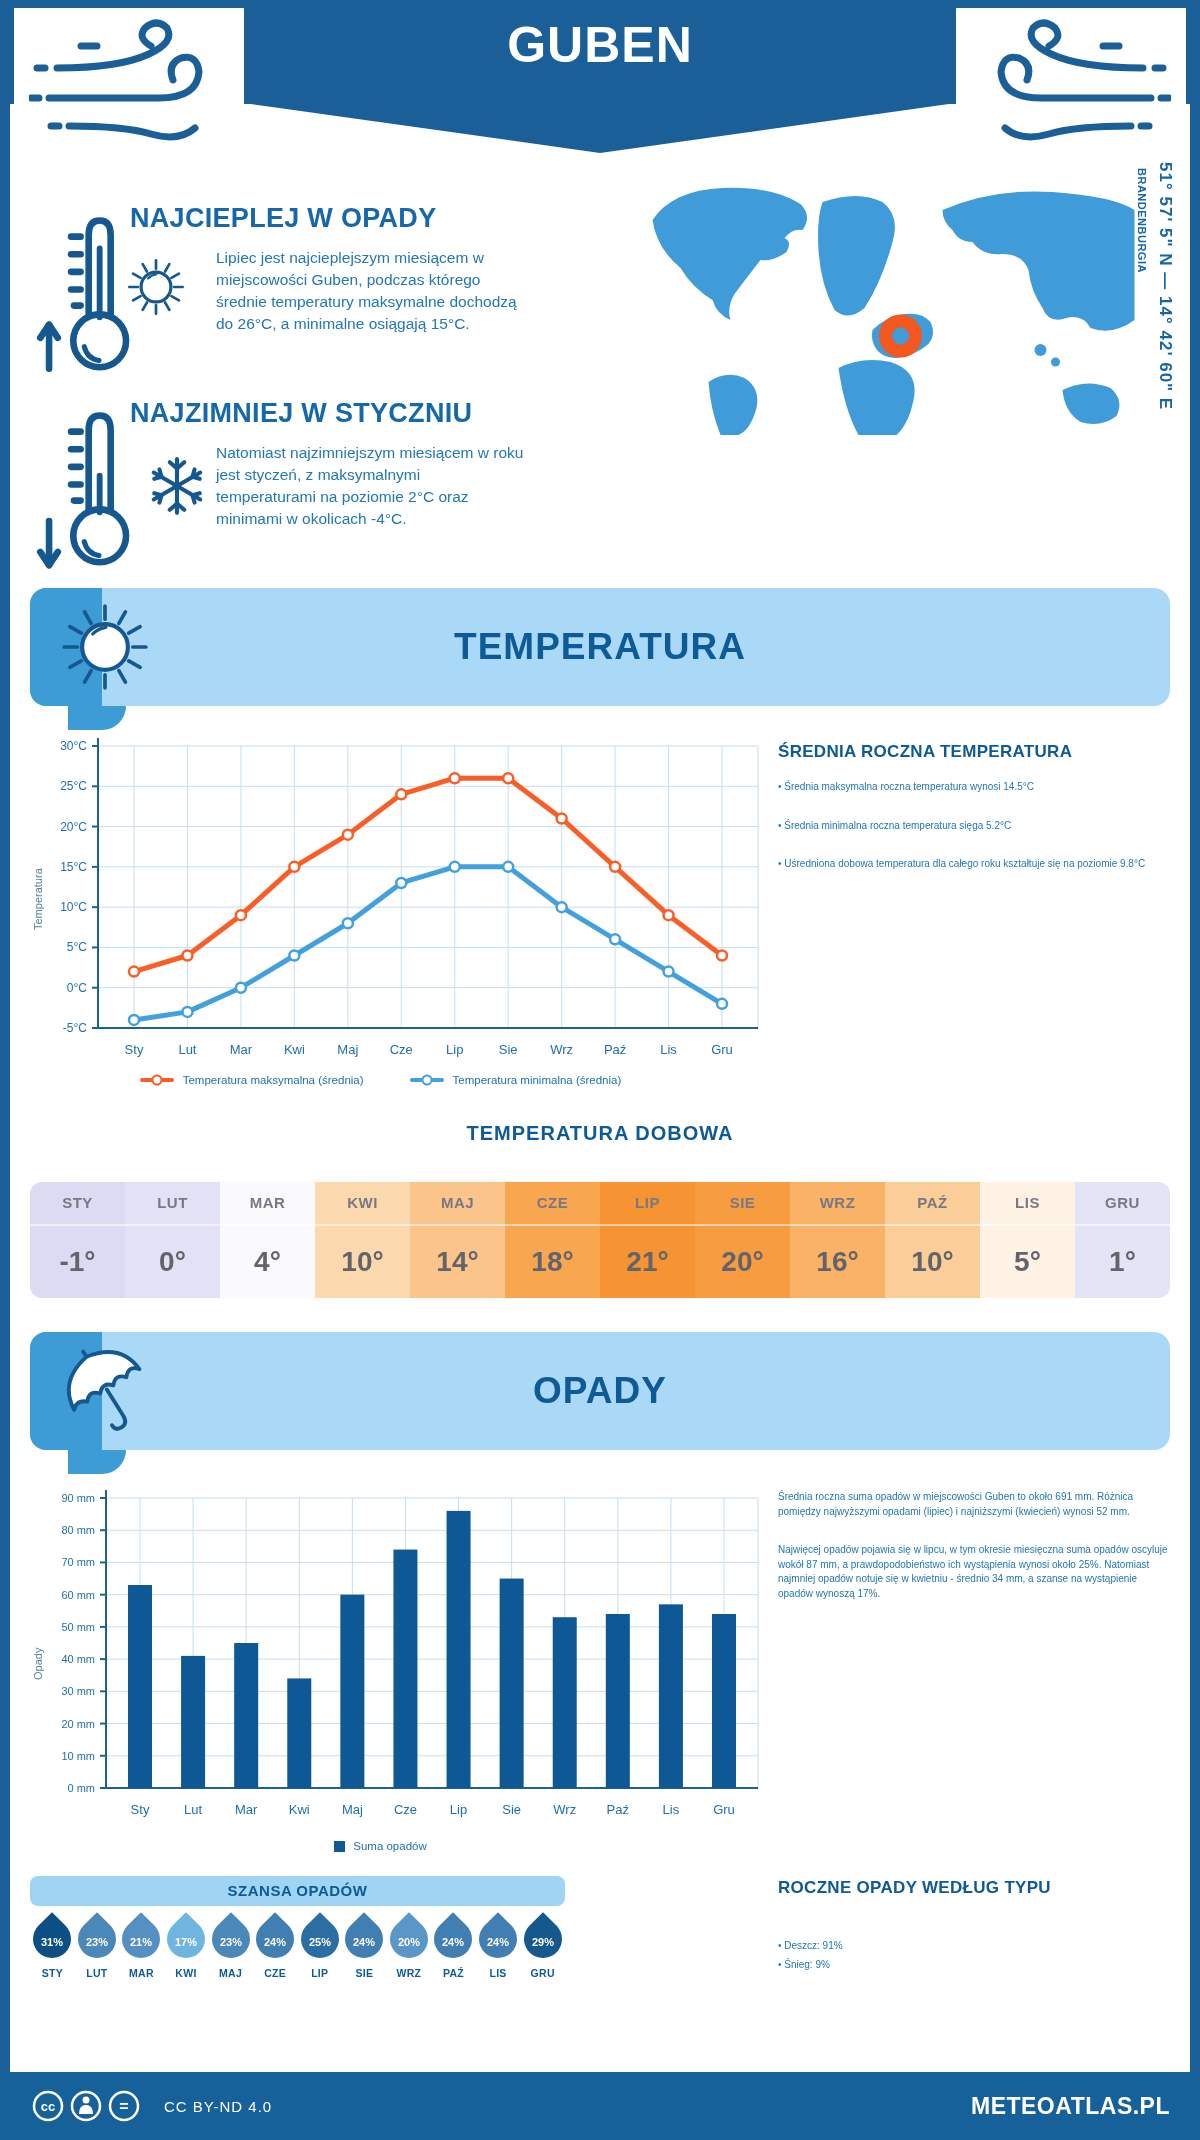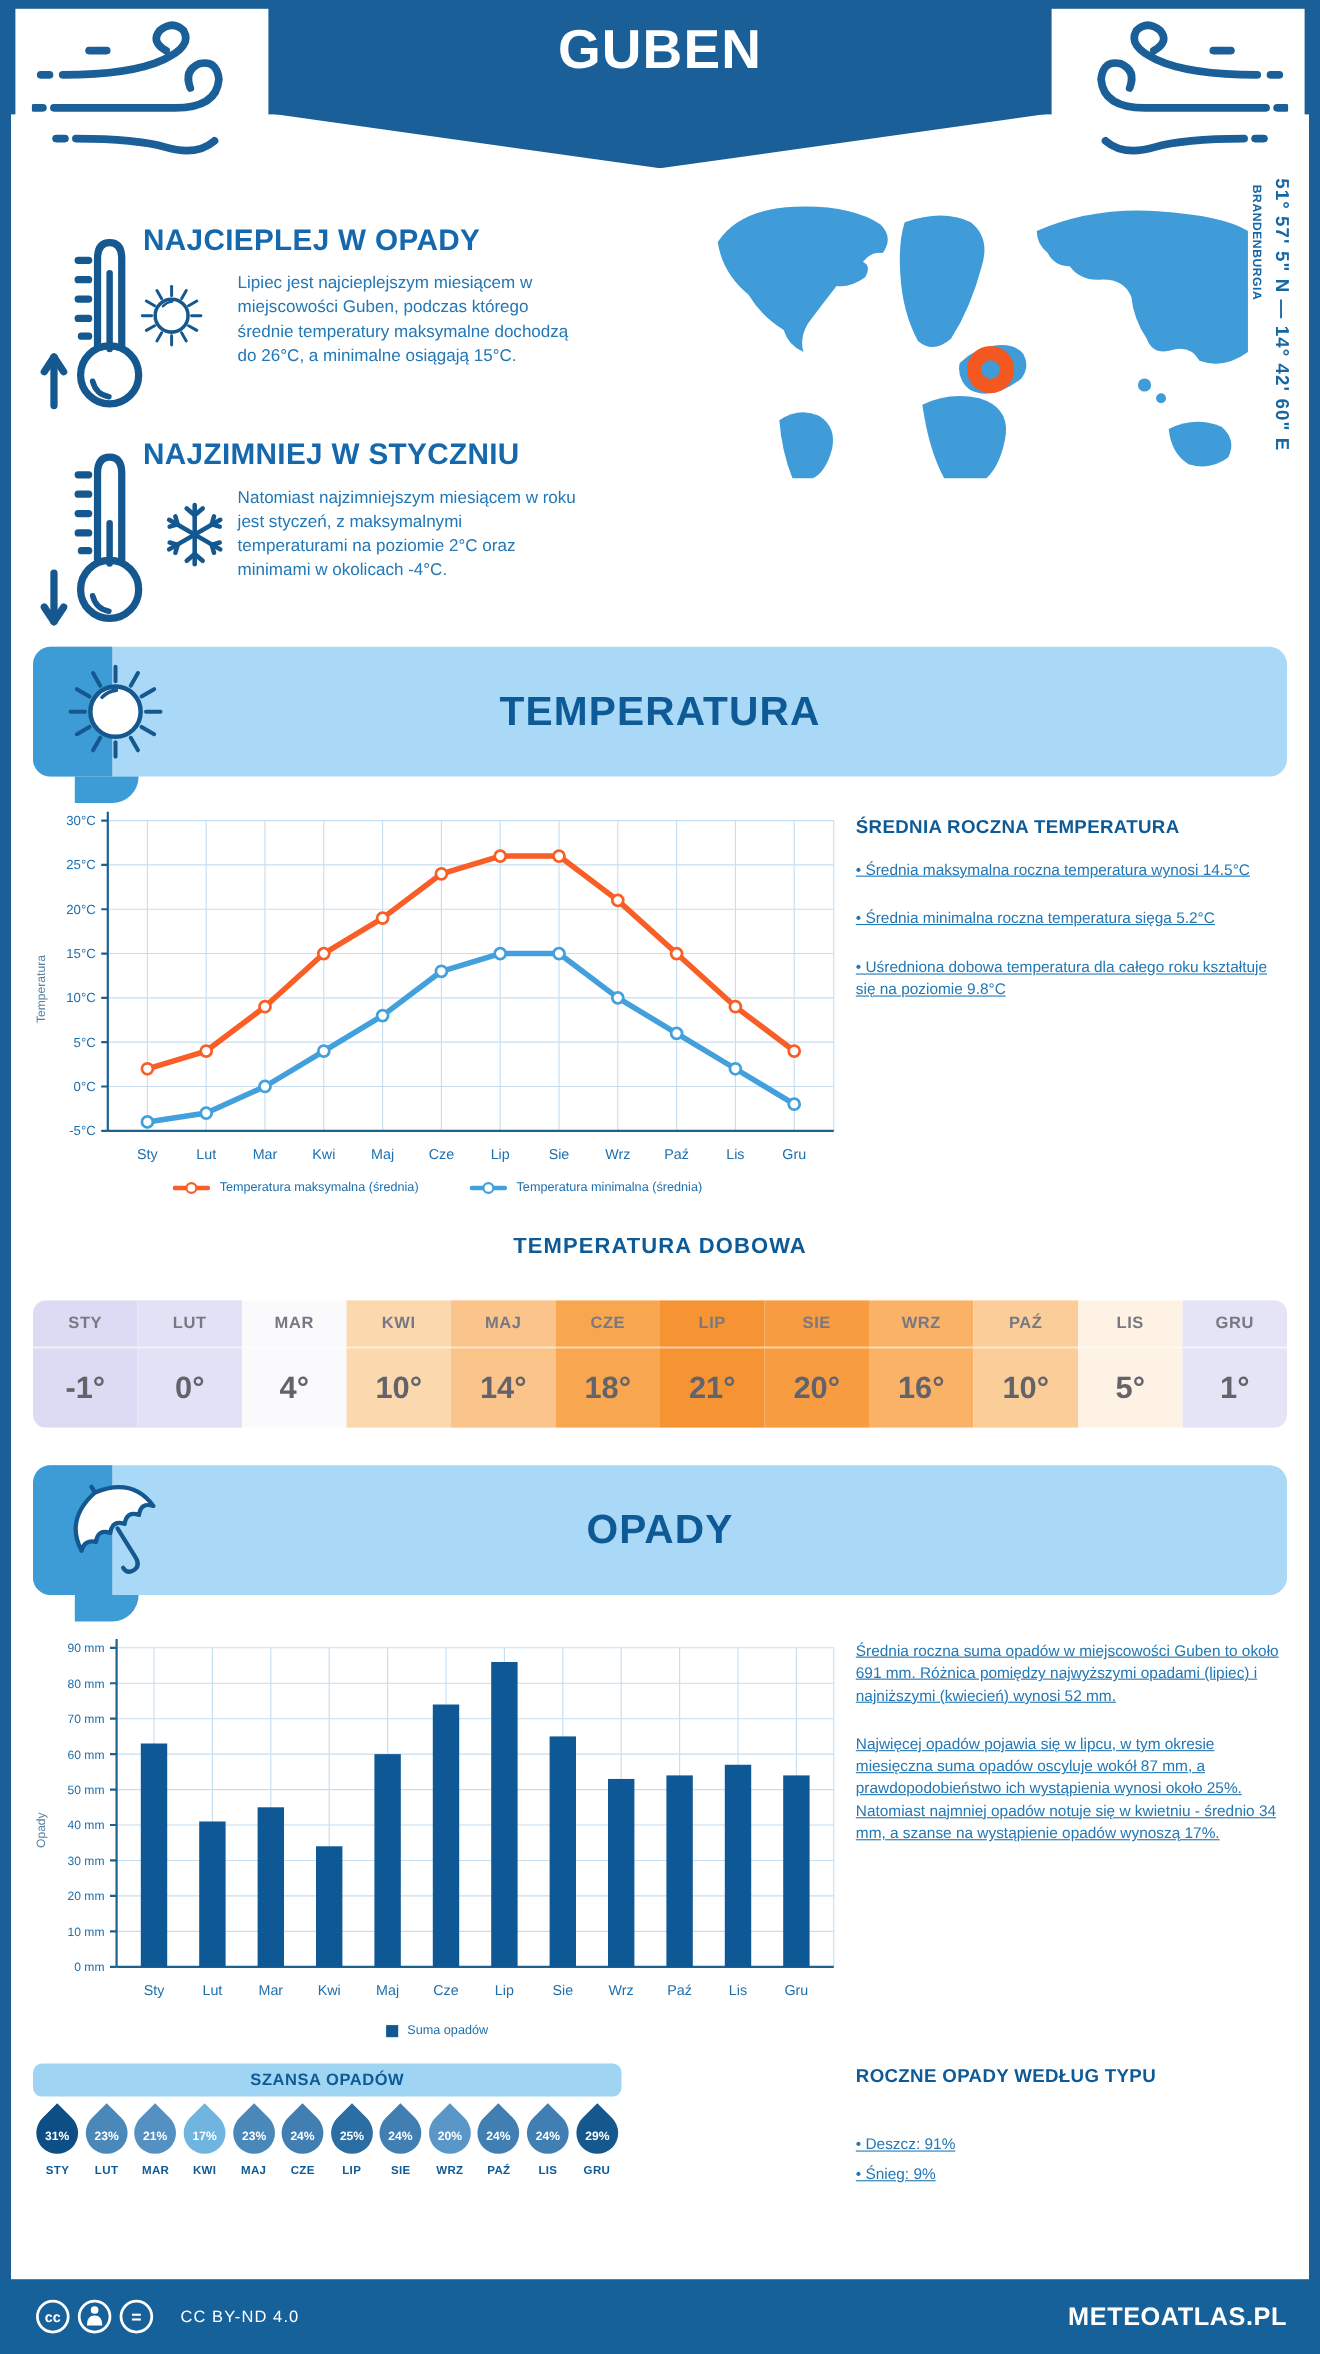--- a/index.html
+++ b/index.html
@@ -38,30 +38,30 @@
                   border-radius:16px 0 0 16px;}
   .banner .tail{position:absolute;left:38px;bottom:-24px;width:58px;height:24px;background:#3d9bd5;
                 border-radius:0 0 58px 0;}
   .banner .bic{position:absolute;left:26px;top:10px;}
   .banner-title{position:absolute;left:0;top:0;width:100%;text-align:center;line-height:118px;
                 font-size:37px;font-weight:800;color:#0d5a96;letter-spacing:1px;}
 
   
   .vlabel{position:absolute;writing-mode:vertical-rl;transform:rotate(180deg);
           font-size:11px;color:#55809f;}
-  .legend{position:absolute;left:30px;width:735px;display:flex;justify-content:center;gap:46px;}
+  .legend{position:absolute;left:13px;width:735px;display:flex;justify-content:center;gap:46px;}
   .legend-item{display:flex;align-items:center;font-size:11.5px;color:#1d6fae;}
   .lg-line{display:inline-block;width:34px;height:4px;border-radius:2px;position:relative;margin-right:9px;}
   .lg-dot{position:absolute;left:50%;top:50%;width:7px;height:7px;background:#fff;border:2px solid;
           border-radius:50%;transform:translate(-50%,-50%);}
   .lg-sq{width:11px;height:11px;display:inline-block;margin-right:8px;}
 
   
   .col-head{position:absolute;left:778px;width:392px;font-size:17px;font-weight:800;color:#0d5a96;letter-spacing:.3px;}
-  .col-text{position:absolute;left:778px;width:392px;font-size:14px;line-height:1.45;color:#2277b5;text-decoration:underline;}
+  .col-text{position:absolute;left:778px;width:392px;font-size:10px;line-height:1.45;color:#2277b5;}
   .col-text p{margin:0 0 24px 0;}
   .bullet{margin-bottom:24px;}
 
   
   .tbl-head{position:absolute;left:0;top:1122px;width:1200px;text-align:center;
             font-size:20px;font-weight:800;color:#0d5a96;letter-spacing:1px;}
   #temp-table{position:absolute;left:30px;top:1182px;width:1140px;height:116px;display:flex;
               border-radius:12px;overflow:hidden;}
   .tcol{flex:1;}
   .tcol .th{height:42px;line-height:42px;text-align:center;font-size:15px;font-weight:700;

